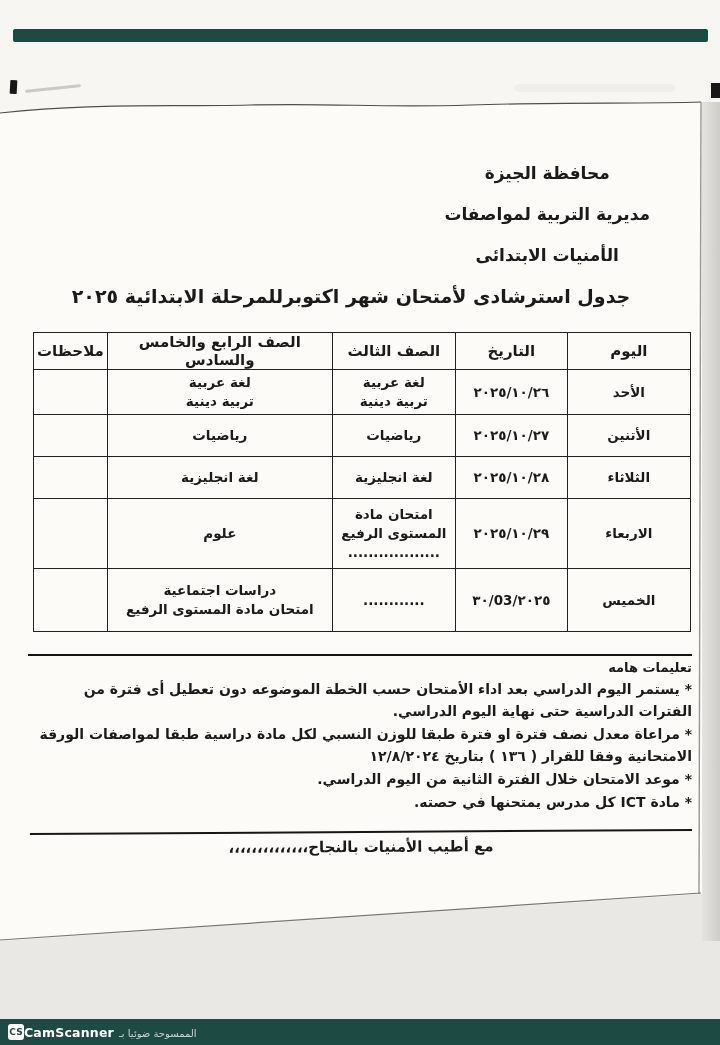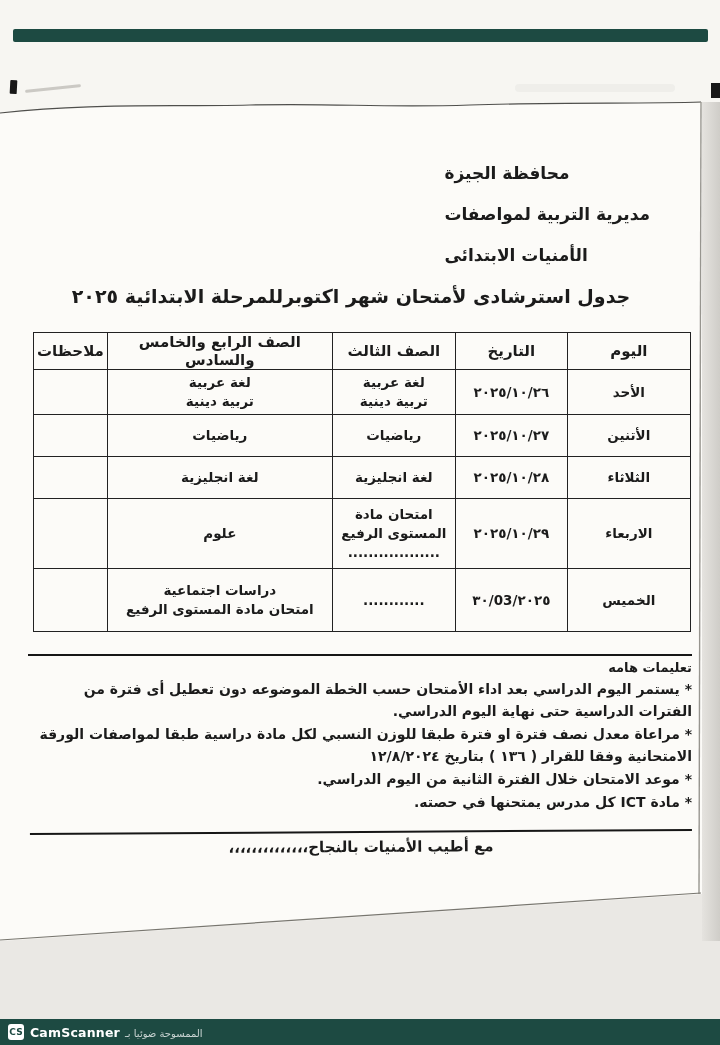--- a/index.html
+++ b/index.html
@@ -10,21 +10,21 @@
   .artifacts-svg{position:absolute;left:0;top:0;width:720px;height:1045px;z-index:2;pointer-events:none;}
   
   .top-bar{position:absolute;left:13px;top:29px;width:695px;height:13px;background:#1d4a42;border-radius:2px;z-index:3;}
   .mark{position:absolute;background:#181818;z-index:3;}
   .mark1{left:10px;top:80px;width:7px;height:14px;border-radius:1px;transform:rotate(3deg);}
   .mark2{left:711px;top:83px;width:9px;height:15px;}
   .streak{position:absolute;left:25px;top:87px;width:56px;height:3px;background:#cbc9c4;transform:rotate(-6deg);z-index:3;border-radius:2px;}
   .smudge{position:absolute;left:515px;top:84px;width:160px;height:8px;background:#efeeea;z-index:3;border-radius:4px;}
 
   
-  .letterhead{position:absolute;top:163px;right:70px;text-align:left;direction:rtl;z-index:4;}
+  .letterhead{position:absolute;top:163px;right:70px;text-align:center;direction:rtl;z-index:4;}
   .letterhead .lh-line{font-size:17px;font-weight:700;margin-bottom:21px;letter-spacing:0.2px;}
   .doc-title{position:absolute;top:285px;left:0;width:702px;text-align:center;direction:rtl;
              font-size:19px;font-weight:700;z-index:4;}
 
   
   .sched{position:absolute;left:33px;top:332px;z-index:4;border-collapse:collapse;table-layout:fixed;direction:rtl;}
   .sched th,.sched td{border:1px solid #222;padding:0 3px;text-align:center;vertical-align:middle;
                       font-weight:700;white-space:pre-line;overflow:hidden;}
   .sched th{font-size:15px;height:26px;}
   .sched td{font-size:13.5px;line-height:19px;}
@@ -42,21 +42,21 @@
   .closing-block{position:absolute;top:831px;left:30px;right:28px;z-index:4;border-top:2px solid #161616;
                  transform:rotate(-0.35deg);text-align:center;direction:rtl;}
   .closing-text{font-size:15px;font-weight:700;margin-top:5px;}
 
   
   .page-watermark{position:absolute;top:1021px;right:12px;z-index:4;direction:rtl;font-size:13px;color:#3a3a3a;font-weight:500;}
   .page-watermark .wm-brand{font-weight:700;color:#333;}
 
   
   .footer-bar{position:absolute;left:0;bottom:0;width:720px;height:26px;background:#1d4a42;z-index:6;
-              display:flex;align-items:center;padding-left:8px;box-sizing:border-box;gap:6px;}
+              display:flex;align-items:center;padding-left:8px;box-sizing:border-box;}
   .cs-logo{width:16px;height:16px;background:#ffffff;border-radius:3px;display:flex;align-items:center;justify-content:center;
            font-size:9px;font-weight:700;color:#1d4a42;flex:0 0 auto;}
   .footer-text{direction:rtl;display:inline-flex;align-items:baseline;gap:5px;}
   .footer-arabic{color:rgba(255,255,255,0.75);font-size:10px;}
   .footer-brand{color:#ffffff;font-size:12.5px;font-weight:700;letter-spacing:0.2px;}
 </style>
 </head>
 <body>
 
 <div class="canvas">

